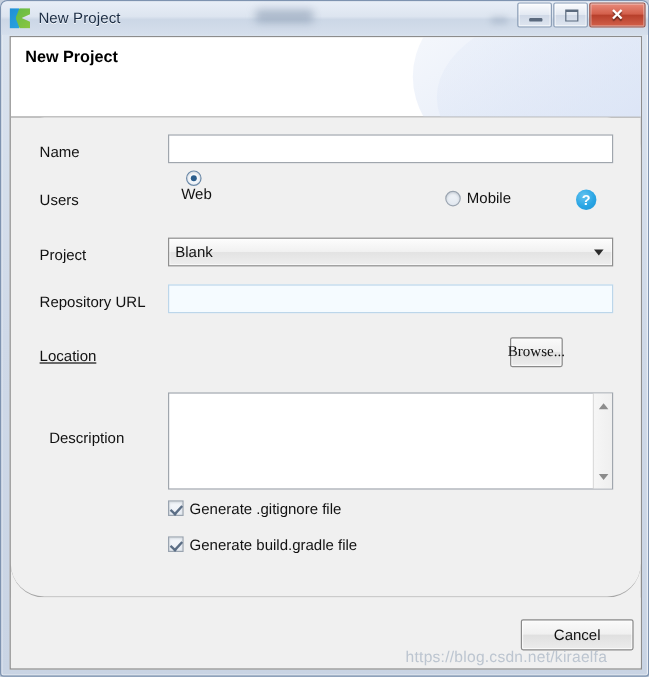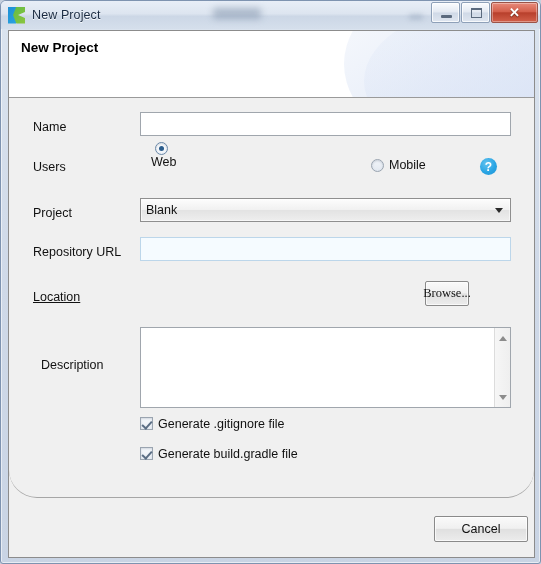--- a/index.html
+++ b/index.html
@@ -452,14 +452,15 @@
       </div>
 
     </div>
 
     <div class="footer">
       <div class="pbtn" style="left:425px; top:18px; width:94px; height:26px;">Cancel</div>
     </div>
 
   </div>
 
+  <div class="watermark">https://blog.csdn.net/kiraelfa</div>
 
 </div>
 
 </body></html>

